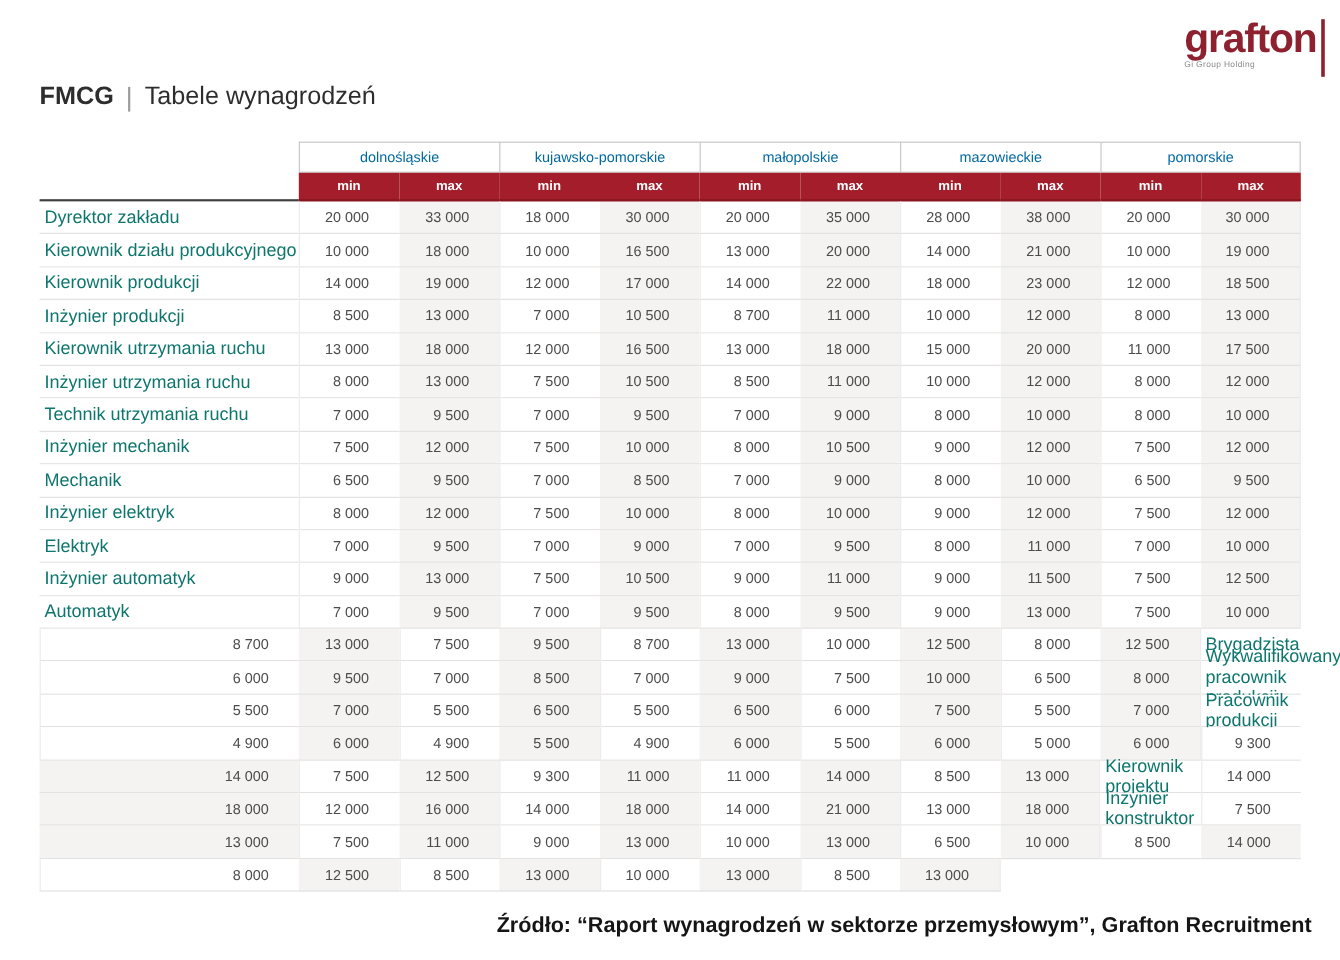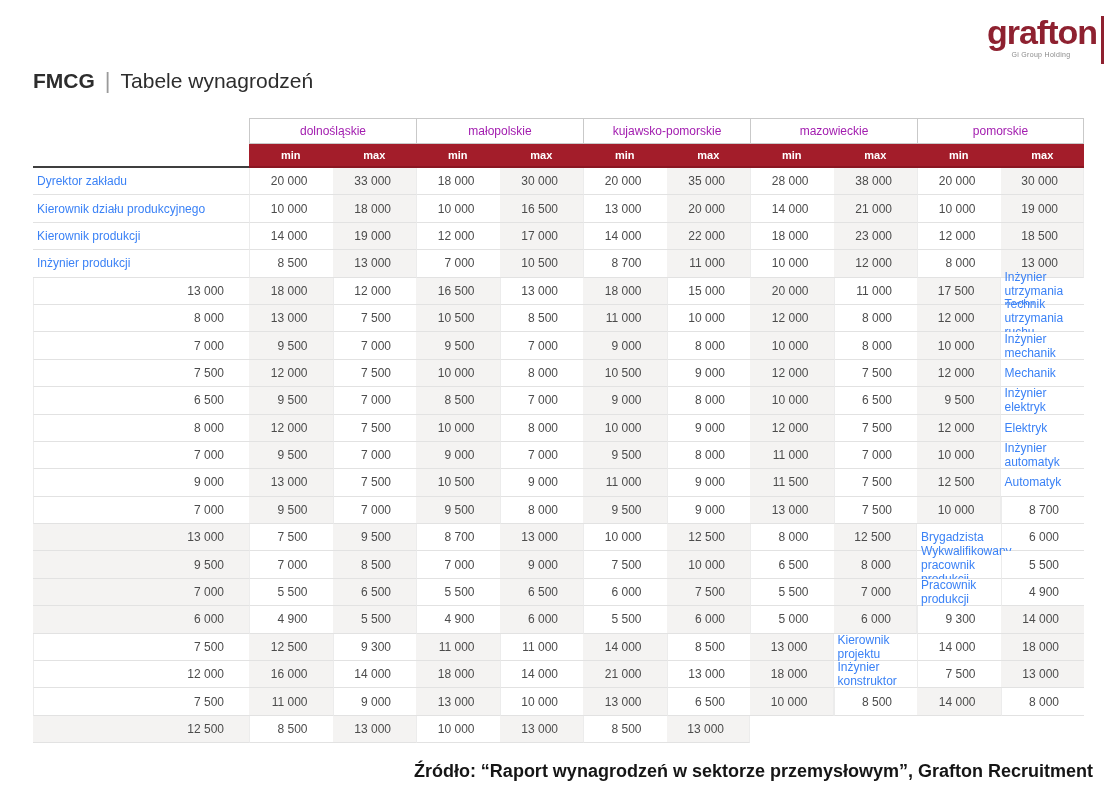--- a/index.html
+++ b/index.html
@@ -16,21 +16,21 @@
     position:relative;
     background:#ffffff;
     font-family:"Liberation Sans", sans-serif;
     overflow:hidden;
   }
   
   .logo{
     position:absolute;top:14px;right:13px;
     display:flex;align-items:stretch;
   }
-  .logo-col{text-align:center;}
+  .logo-col{text-align:left;}
   .logo-text{
     font-size:34px;font-weight:700;letter-spacing:-1px;
     color:var(--logo-maroon);line-height:36px;
   }
   .logo-sub{
     font-size:7px;color:#8a8a8a;letter-spacing:.3px;
     margin-top:1px;padding-right:2px;
   }
   .logo-bar{
     width:3px;background:var(--logo-maroon);
@@ -49,34 +49,34 @@
     position:absolute;left:33px;top:118px;width:1051px;
     display:grid;
     grid-template-columns:216px repeat(10, 83.5px);
   }
   .t-cell{display:flex;align-items:center;}
   .spacer-head{height:26px;background:#fff;}
   .spacer-band{height:24px;background:#fff;border-bottom:2px solid #3f3f3f;}
   .region-cell{
     grid-column:span 2;height:26px;
     justify-content:center;
-    font-size:12px;color:#a21caf;background:#fff;
+    font-size:12px;color:#0369a1;background:#fff;
     border:1px solid var(--head-border);
     border-right:none;
   }
   .region-cell.last{border-right:1px solid var(--head-border);}
   .band-cell{
     height:24px;justify-content:center;
     background:var(--accent-red);
     border-bottom:2px solid var(--accent-red-dark);
     color:#fff;font-size:11px;font-weight:700;
   }
   .label-cell{
     height:27.4px;
-    font-size:12px;color:#3b82f6;
+    font-size:15px;color:#0f766e;
     padding-left:4px;
     border-bottom:1px solid var(--row-line);
     background:#fff;
   }
   .num-cell{
     height:27.4px;justify-content:flex-end;
     font-size:12px;color:#4c4c4c;
     padding-right:25px;
     border-bottom:1px solid var(--row-line);
     background:#fff;
@@ -104,22 +104,22 @@
 
 <div class="title">
   <span class="title-prefix">FMCG</span>
   <span class="title-sep">|</span>
   <span class="title-main">Tabele wynagrodzeń</span>
 </div>
 
 <div class="salary-table" id="salary-table">
     <div class="t-cell spacer-head"></div>
     <div class="t-cell region-cell">dolnośląskie</div>
+    <div class="t-cell region-cell">kujawsko-pomorskie</div>
     <div class="t-cell region-cell">małopolskie</div>
-    <div class="t-cell region-cell">kujawsko-pomorskie</div>
     <div class="t-cell region-cell">mazowieckie</div>
     <div class="t-cell region-cell last">pomorskie</div>
     <div class="t-cell spacer-band"></div>
     <div class="t-cell band-cell">min</div>
     <div class="t-cell band-cell">max</div>
     <div class="t-cell band-cell">min</div>
     <div class="t-cell band-cell">max</div>
     <div class="t-cell band-cell">min</div>
     <div class="t-cell band-cell">max</div>
     <div class="t-cell band-cell">min</div>
@@ -163,20 +163,21 @@
     <div class="t-cell num-cell min region-start">8 500</div>
     <div class="t-cell num-cell max">13 000</div>
     <div class="t-cell num-cell min region-start">7 000</div>
     <div class="t-cell num-cell max">10 500</div>
     <div class="t-cell num-cell min region-start">8 700</div>
     <div class="t-cell num-cell max">11 000</div>
     <div class="t-cell num-cell min region-start">10 000</div>
     <div class="t-cell num-cell max">12 000</div>
     <div class="t-cell num-cell min region-start">8 000</div>
     <div class="t-cell num-cell max region-end">13 000</div>
+    <div class="t-cell label-cell">Kierownik utrzymania ruchu</div>
     <div class="t-cell num-cell min region-start">13 000</div>
     <div class="t-cell num-cell max">18 000</div>
     <div class="t-cell num-cell min region-start">12 000</div>
     <div class="t-cell num-cell max">16 500</div>
     <div class="t-cell num-cell min region-start">13 000</div>
     <div class="t-cell num-cell max">18 000</div>
     <div class="t-cell num-cell min region-start">15 000</div>
     <div class="t-cell num-cell max">20 000</div>
     <div class="t-cell num-cell min region-start">11 000</div>
     <div class="t-cell num-cell max region-end">17 500</div>

